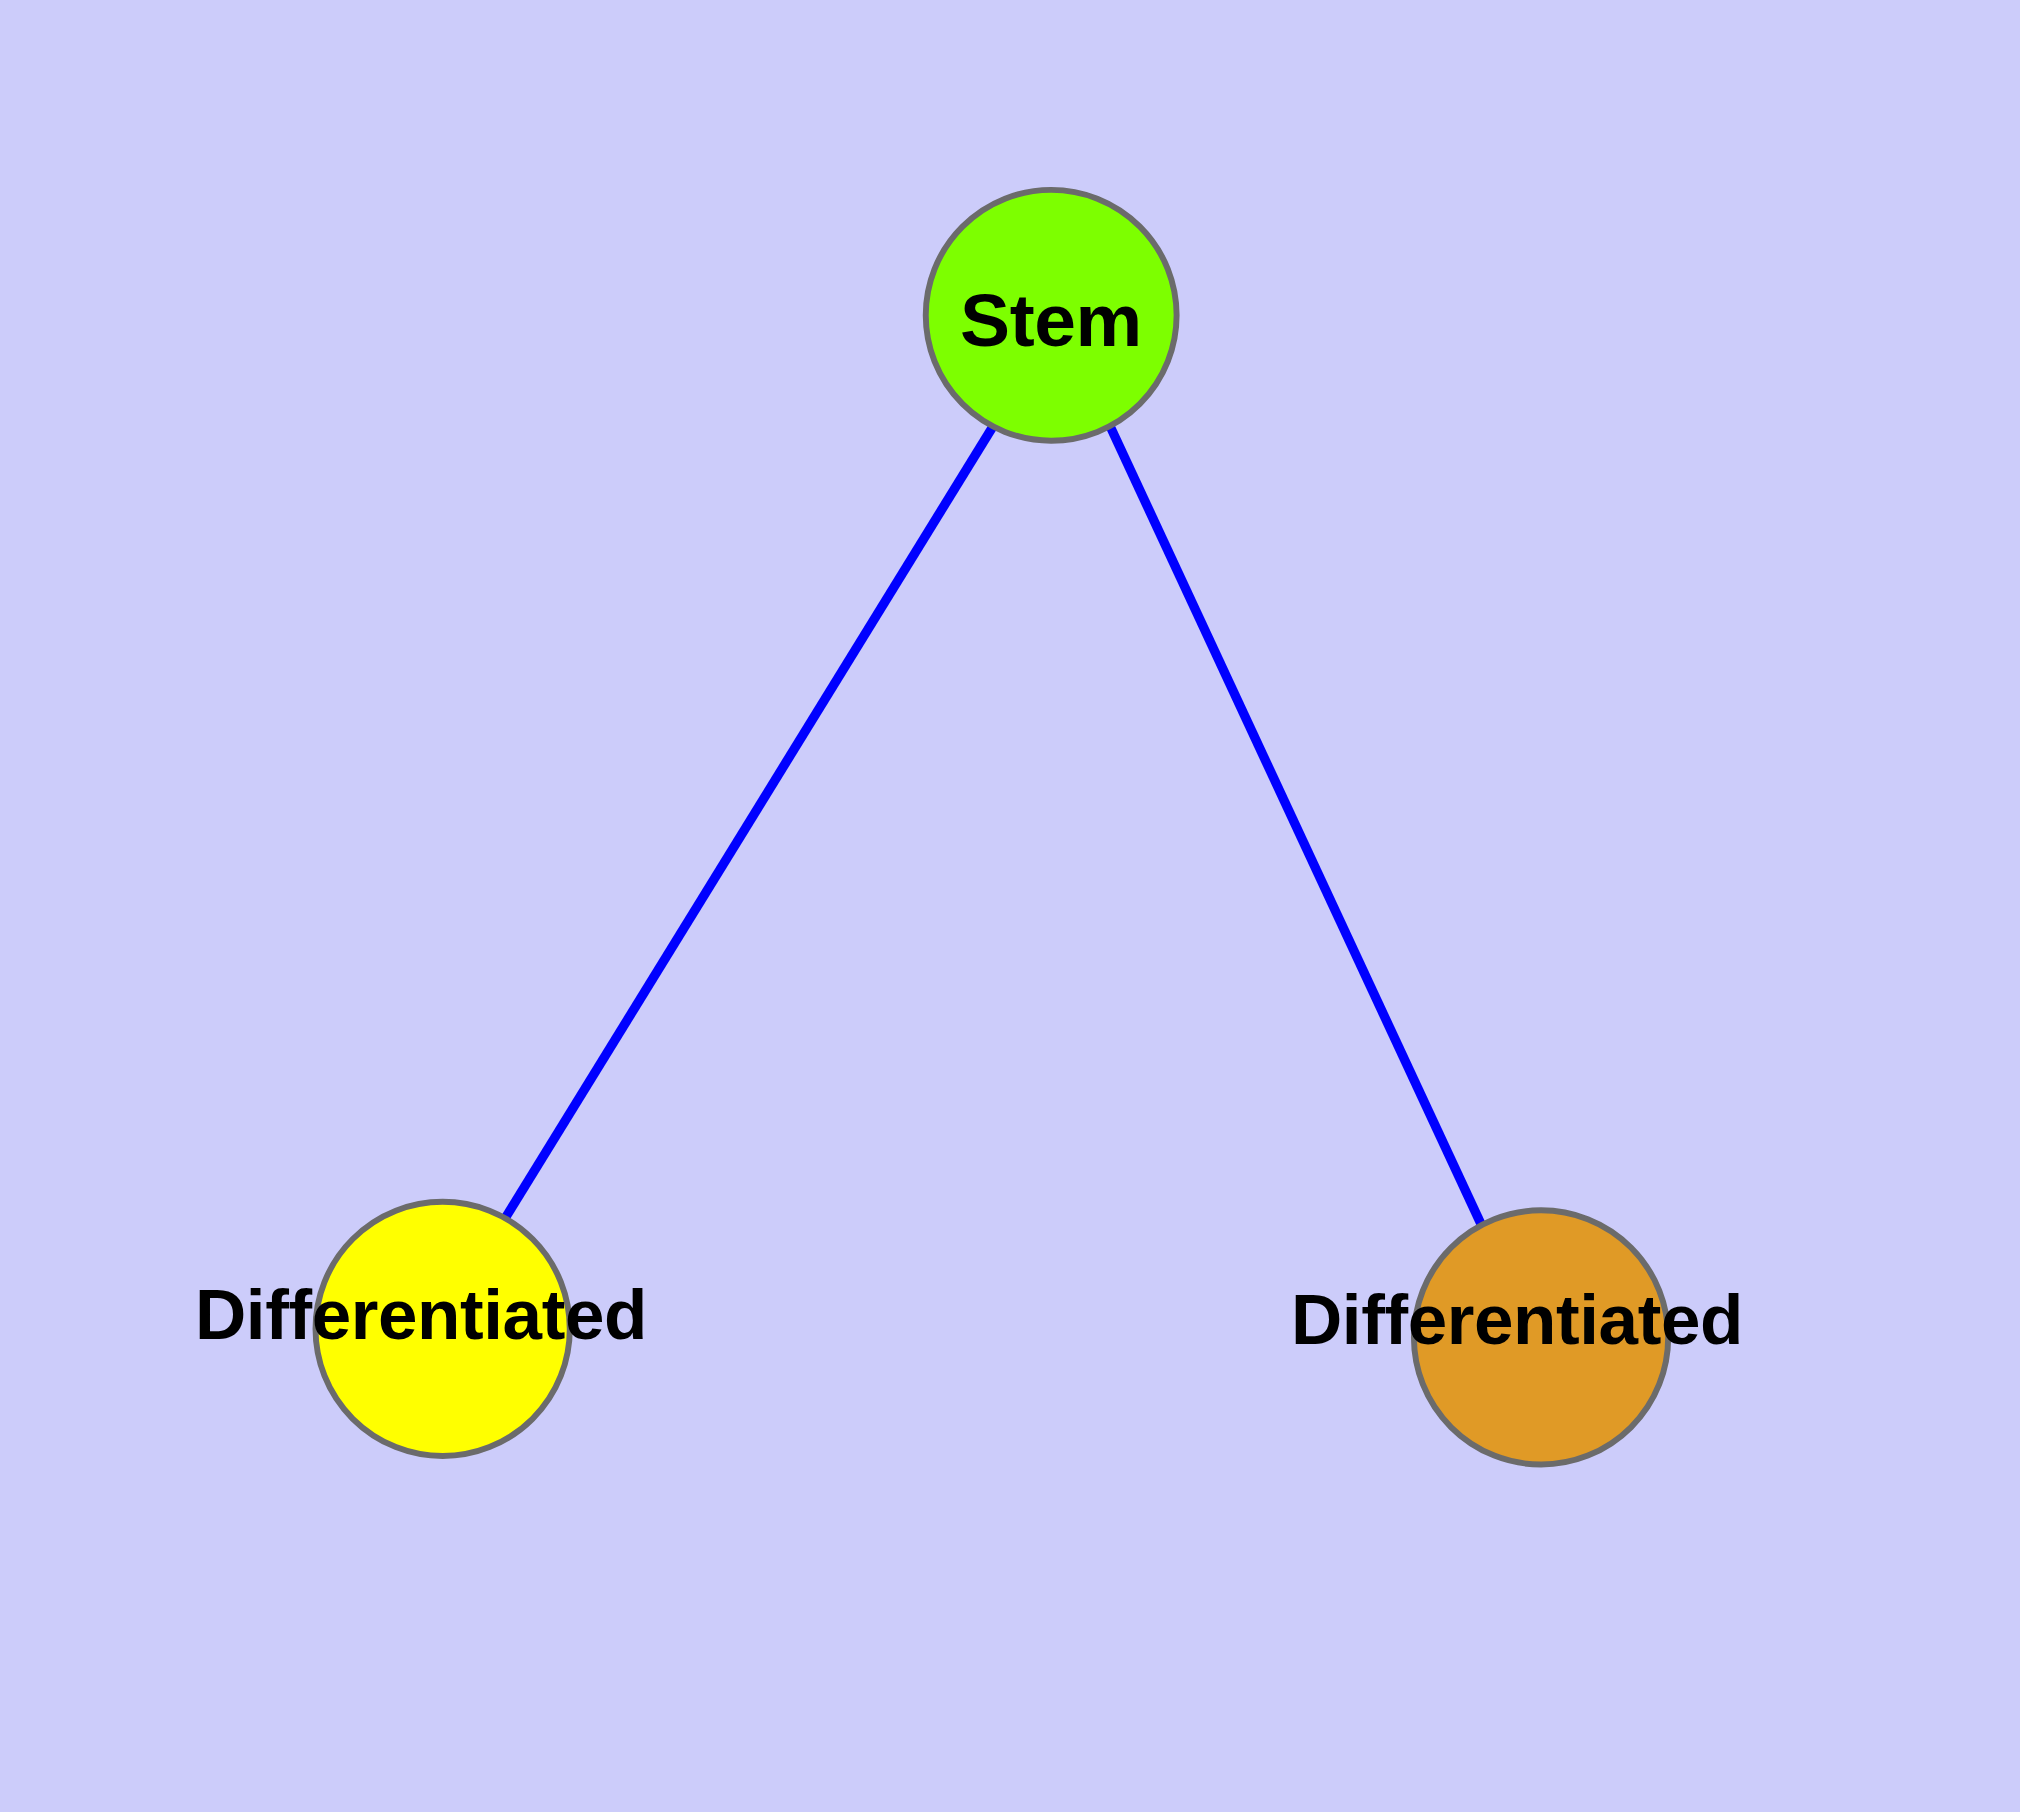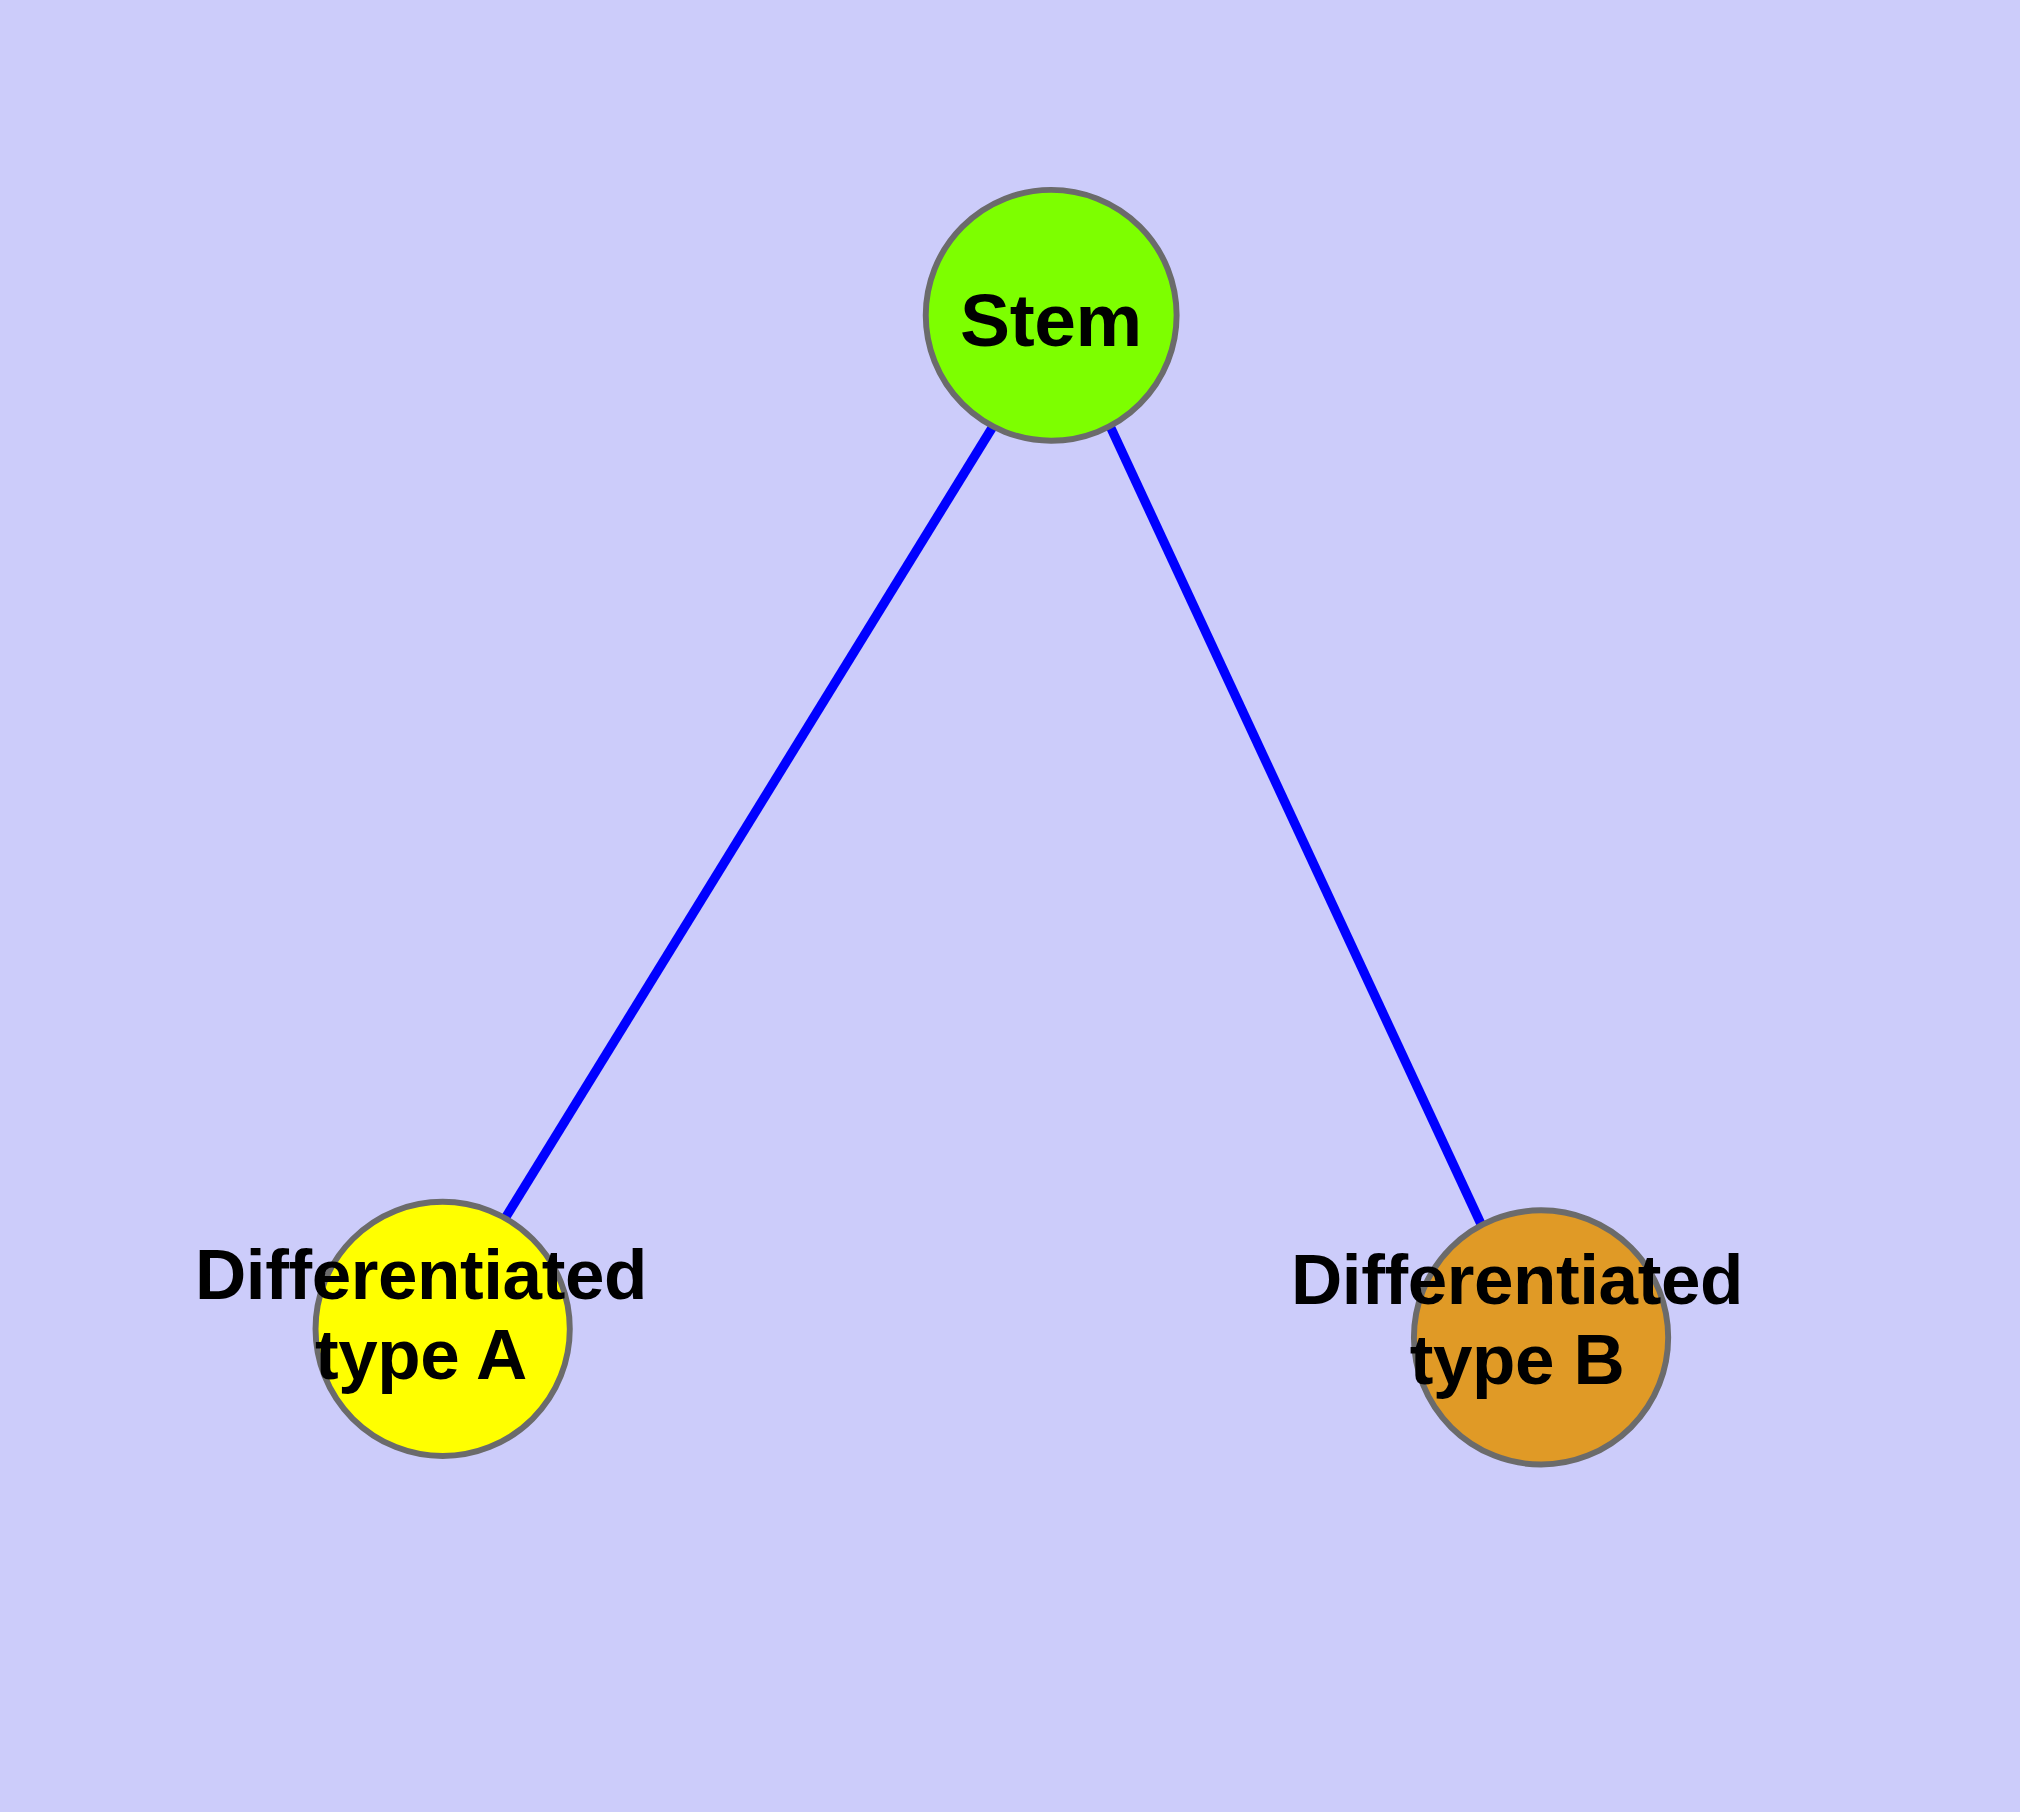--- a/index.html
+++ b/index.html
@@ -58,18 +58,18 @@
     <g id="node-layer">
         <circle cx="1240" cy="372" r="148" fill="#7dff00" stroke="#6b6b6b" stroke-width="7"></circle>
         <circle cx="522" cy="1568" r="150" fill="#ffff00" stroke="#6b6b6b" stroke-width="7"></circle>
         <circle cx="1818" cy="1578" r="150" fill="#e09a26" stroke="#6b6b6b" stroke-width="7"></circle>
       </g>
 
   </svg>
 
   <div id="label-layer">
       <div class="node-label label-stem" style="left: 1051px; top: 320px; color: rgb(0, 0, 0);"><div>Stem</div></div>
-      <div class="node-label label-diff" style="left: 421px; top: 1315px; color: rgb(0, 0, 0);"><div>Differentiated</div><div>type A</div></div>
-      <div class="node-label label-diff" style="left: 1517px; top: 1320px; color: rgb(0, 0, 0);"><div>Differentiated</div><div>type B</div></div>
+      <div class="node-label label-diff" style="left: 421px; top: 1315px; color: rgb(0, 0, 0);"><div>Differentiated</div></div>
+      <div class="node-label label-diff" style="left: 1517px; top: 1320px; color: rgb(0, 0, 0);"><div>Differentiated</div></div>
     </div>
 
 </div>
 
 
 </body></html>

